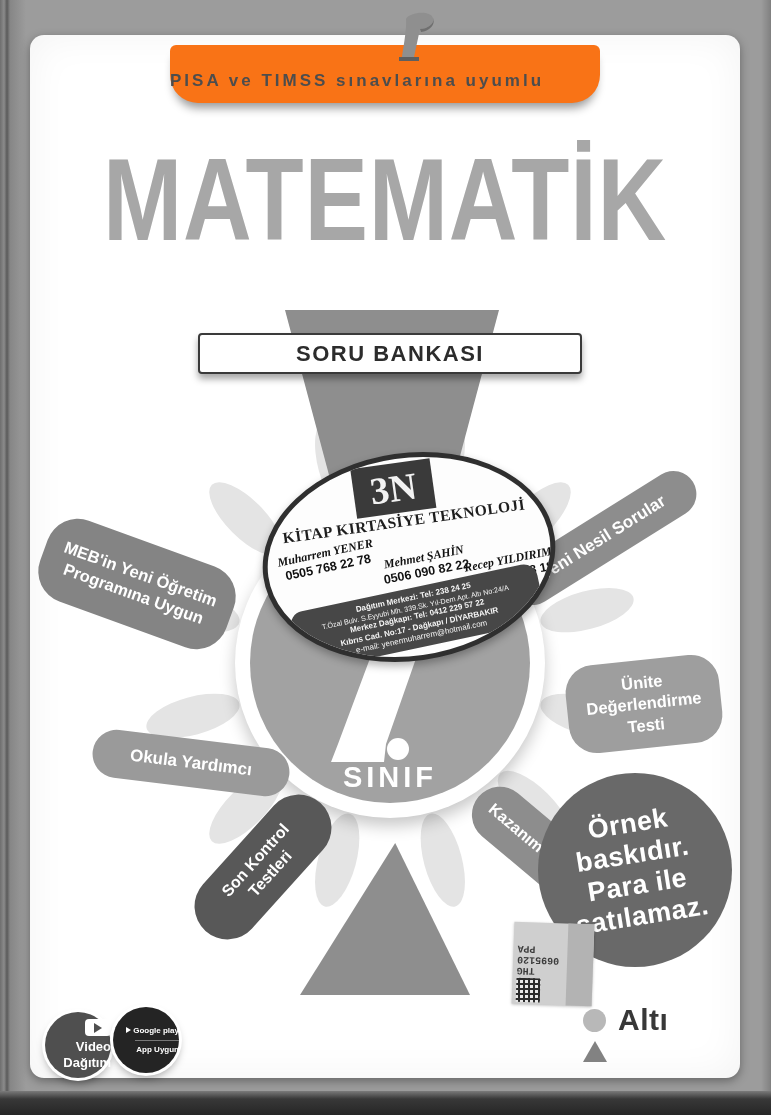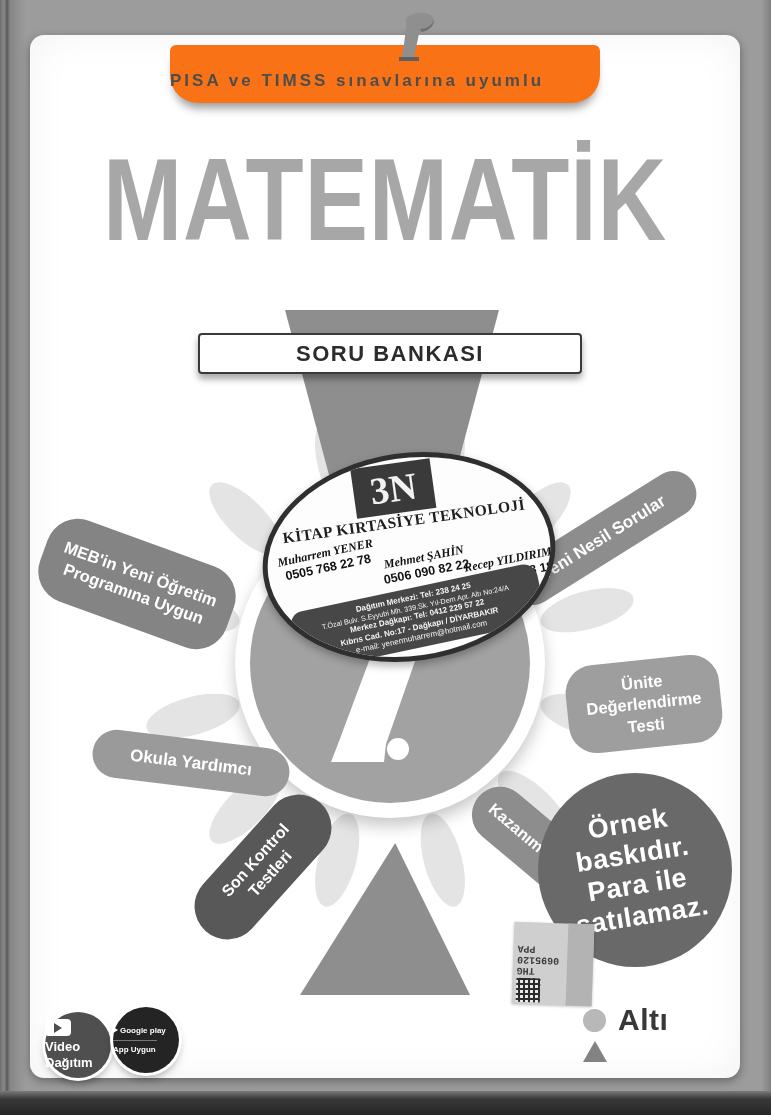--- a/index.html
+++ b/index.html
@@ -121,21 +121,21 @@
     color:#3c3c3c;font-size:10px;font-weight:bold;font-family:"Liberation Mono",monospace;
     display:flex;flex-direction:column;align-items:flex-end;}
   .sticker .qr{width:24px;height:24px;margin-bottom:2px;
     background:
       repeating-linear-gradient(0deg,#2b2b2b 0 2px,transparent 2px 5px),
       repeating-linear-gradient(90deg,#2b2b2b 0 2px,#e8e8e8 2px 5px);}
 
   
   .round-badge{position:absolute;border-radius:50%;z-index:30;color:#fff;text-align:center;
     box-shadow:0 0 0 3px #fff,0 5px 8px rgba(0,0,0,.35);
-    display:flex;flex-direction:column;align-items:flex-start;justify-content:center;}
+    display:flex;flex-direction:column;align-items:flex-end;justify-content:center;}
   .video-badge{left:15px;top:977px;width:66px;height:66px;background:#4f4f4f;}
   .play-box{width:26px;height:17px;background:#fff;border-radius:4px;
     display:flex;align-items:center;justify-content:center;margin-bottom:3px;}
   .play-box i{width:0;height:0;border-left:8px solid #4f4f4f;border-top:5px solid transparent;
     border-bottom:5px solid transparent;}
   .video-badge .l{font-size:13px;font-weight:bold;line-height:1.2;}
   .store-badge{left:83px;top:972px;width:66px;height:66px;background:#242424;}
   .store-badge .row{font-size:8px;font-weight:bold;white-space:nowrap;line-height:1.2;}
   .store-badge .sep{width:44px;border-top:1px solid #777;margin:4px 0;}
   .tri-glyph{display:inline-block;width:0;height:0;border-left:5px solid #fff;
@@ -193,20 +193,21 @@
   </div>
 
   <div class="ring"></div>
   <div class="circle"></div>
   <div class="seven" role="img" aria-label="7">
     <svg width="150" height="210" viewBox="290 530 150 210">
       <polygon points="373,535 417,535 356,709 354,727 301,727 308,709" fill="#ffffff"></polygon>
       <circle cx="368" cy="714" r="11" fill="#ffffff"></circle>
     </svg>
   </div>
+  <div class="sinif">SINIF</div>
 
   <div class="bubble b-meb">
     <div>MEB'in Yeni Öğretim</div>
     <div>Programına Uygun</div>
   </div>
   <div class="bubble b-okula">
     <div>Okula Yardımcı</div>
   </div>
   <div class="bubble b-son">
     <div>Son Kontrol</div>

